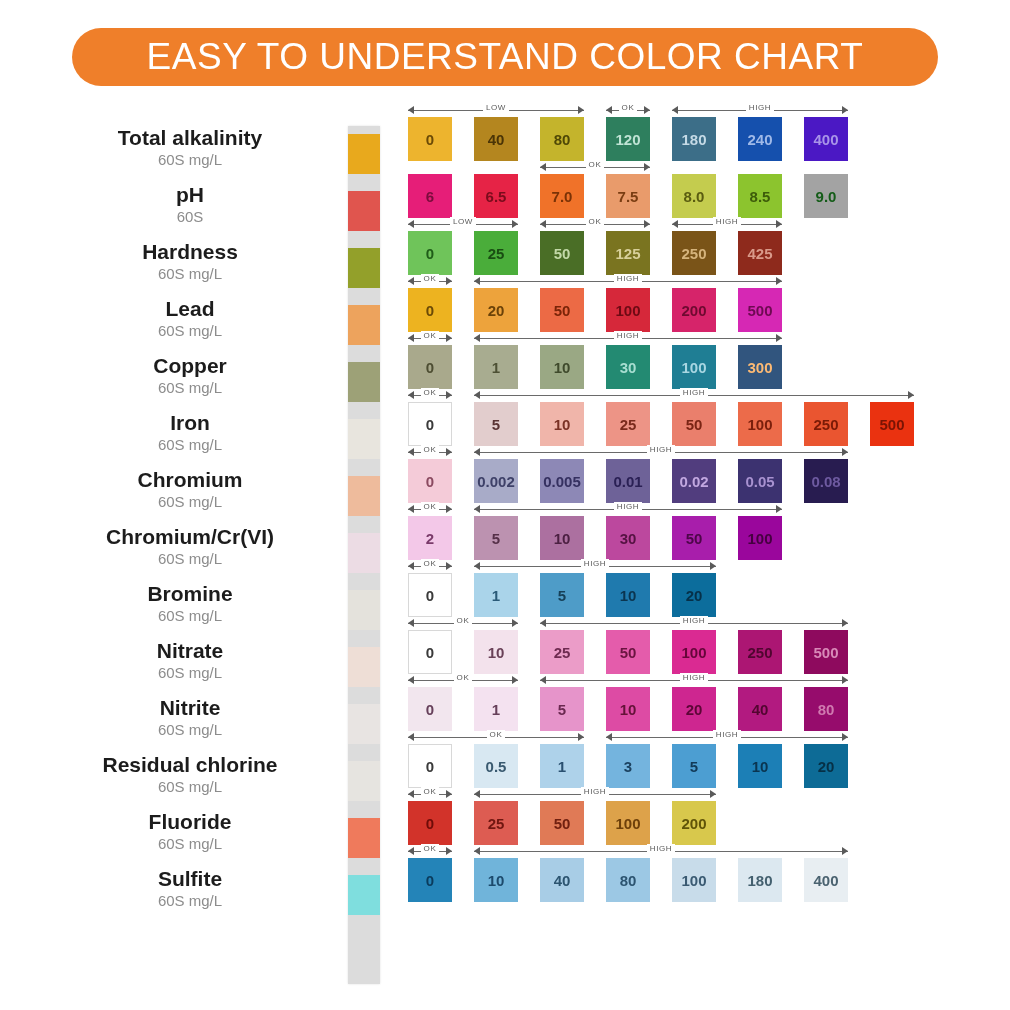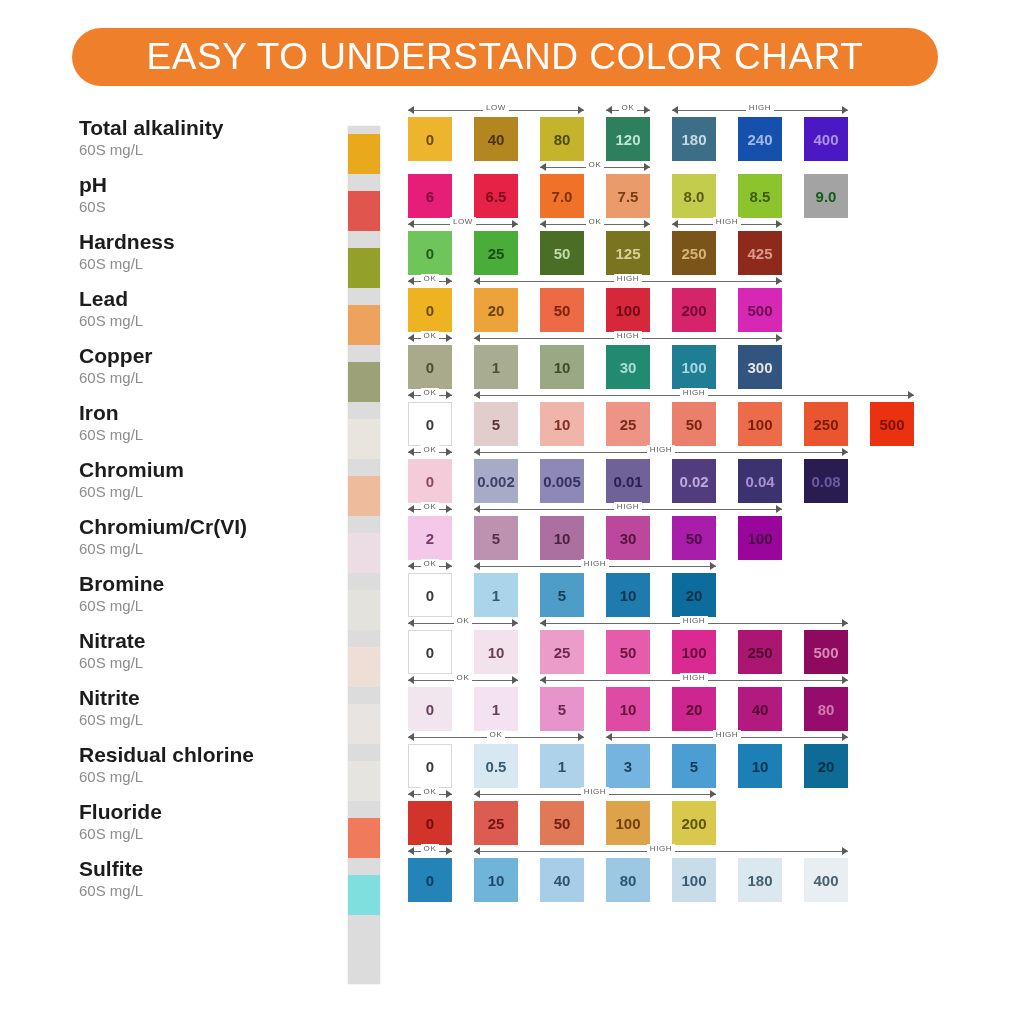--- a/index.html
+++ b/index.html
@@ -49,25 +49,26 @@
 
   
   #label-column {
     position: absolute;
     left: 80px;
     top: 0;
     width: 255px;
   }
   .row-label {
     position: absolute;
-    right: 1px;
+    right: 16px;
     width: 255px;
-    text-align: left;
+    text-align: center;
     box-sizing: border-box;
     padding-right: 3px;
+    margin-top: 10px;
   }
   .row-label .analyte {
     display: block;
     font-size: 21px;
     font-weight: bold;
     color: #1c1c1c;
     line-height: 24px;
     white-space: nowrap;
   }
   .row-label .unit {
@@ -407,21 +408,21 @@
         </div>
         <div class="swatch" style="left: 132px; background: rgb(154, 168, 132); color: rgb(63, 74, 44);">
           <span>10</span>
         </div>
         <div class="swatch" style="left: 198px; background: rgb(35, 138, 114); color: rgb(168, 222, 209);">
           <span>30</span>
         </div>
         <div class="swatch" style="left: 264px; background: rgb(31, 126, 148); color: rgb(168, 214, 226);">
           <span>100</span>
         </div>
-        <div class="swatch" style="left: 330px; background: rgb(49, 85, 126); color: #e5e5e5;">
+        <div class="swatch" style="left: 330px; background: rgb(49, 85, 126); color: #fdba74;">
           <span>300</span>
         </div>
         <div class="range-marker" style="left: 0px; width: 44px;">
           <div class="range-line"></div>
           <div class="range-cap left"></div>
           <div class="range-cap right"></div>
           <div class="range-label"><span>OK</span></div>
         </div>
         <div class="range-marker" style="left: 66px; width: 308px;">
           <div class="range-line"></div>
@@ -478,21 +479,21 @@
         <div class="swatch" style="left: 132px; background: rgb(141, 136, 182); color: rgb(53, 48, 96);">
           <span>0.005</span>
         </div>
         <div class="swatch" style="left: 198px; background: rgb(110, 98, 152); color: rgb(42, 32, 84);">
           <span>0.01</span>
         </div>
         <div class="swatch" style="left: 264px; background: rgb(81, 61, 126); color: rgb(194, 168, 224);">
           <span>0.02</span>
         </div>
         <div class="swatch" style="left: 330px; background: rgb(60, 50, 112); color: rgb(168, 146, 208);">
-          <span>0.04</span>
+          <span>0.05</span>
         </div>
         <div class="swatch" style="left: 396px; background: rgb(40, 28, 80); color: rgb(110, 90, 160);">
           <span>0.08</span>
         </div>
         <div class="range-marker" style="left: 0px; width: 44px;">
           <div class="range-line"></div>
           <div class="range-cap left"></div>
           <div class="range-cap right"></div>
           <div class="range-label"><span>OK</span></div>
         </div>

